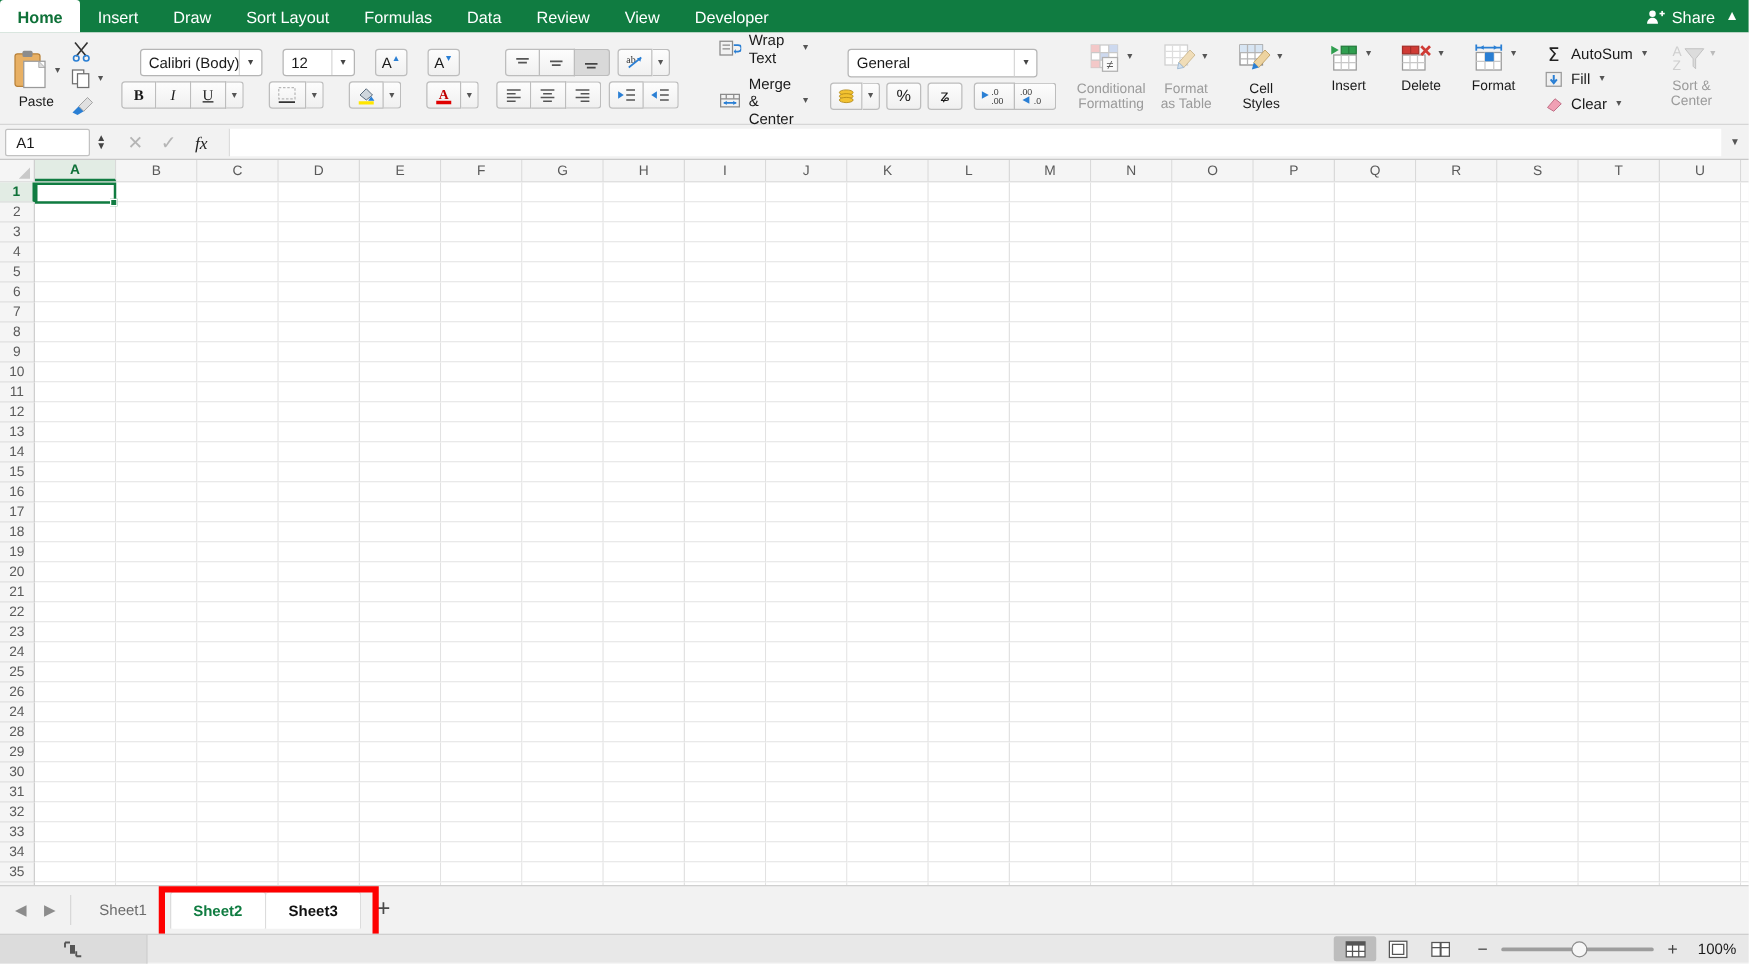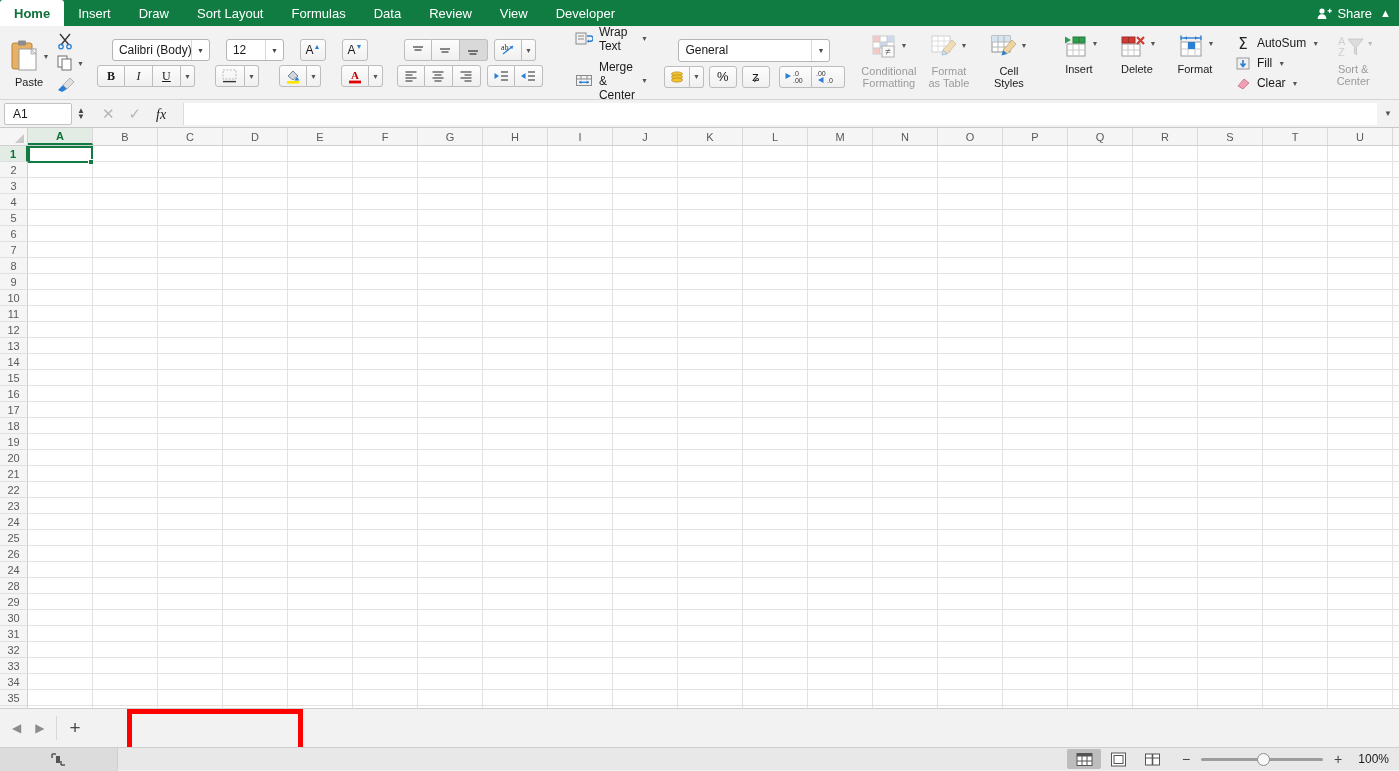--- a/index.html
+++ b/index.html
@@ -1737,20 +1737,31 @@
     </div>
   </div>
 </div>
 
 <div class="tabbar">
   <div class="navarrows">
     <span>◀</span>
     <span>▶</span>
   </div>
   <div class="tabsep"></div>
+  <div class="sheettabs">
+    <div class="stab">
+        <span>Sheet1</span>
+      </div>
+    <div class="stab act">
+        <span>Sheet2</span>
+      </div>
+    <div class="stab bolded">
+        <span>Sheet3</span>
+      </div>
+  </div>
   <div class="addsheet"><span>+</span></div>
   <div class="redbox"></div>
 </div>
 
 <div class="statusbar">
   <div class="sb-left">
     <span>
       <svg width="17" height="15" viewBox="0 0 17 15">
           <path d="M2 2 L2 6 M2 2 L6 2" stroke="#555" stroke-width="1.5" fill="none"></path>
           <path d="M11 9 L11 13 M11 13 L15 13" stroke="#555" stroke-width="1.5" fill="none"></path>

